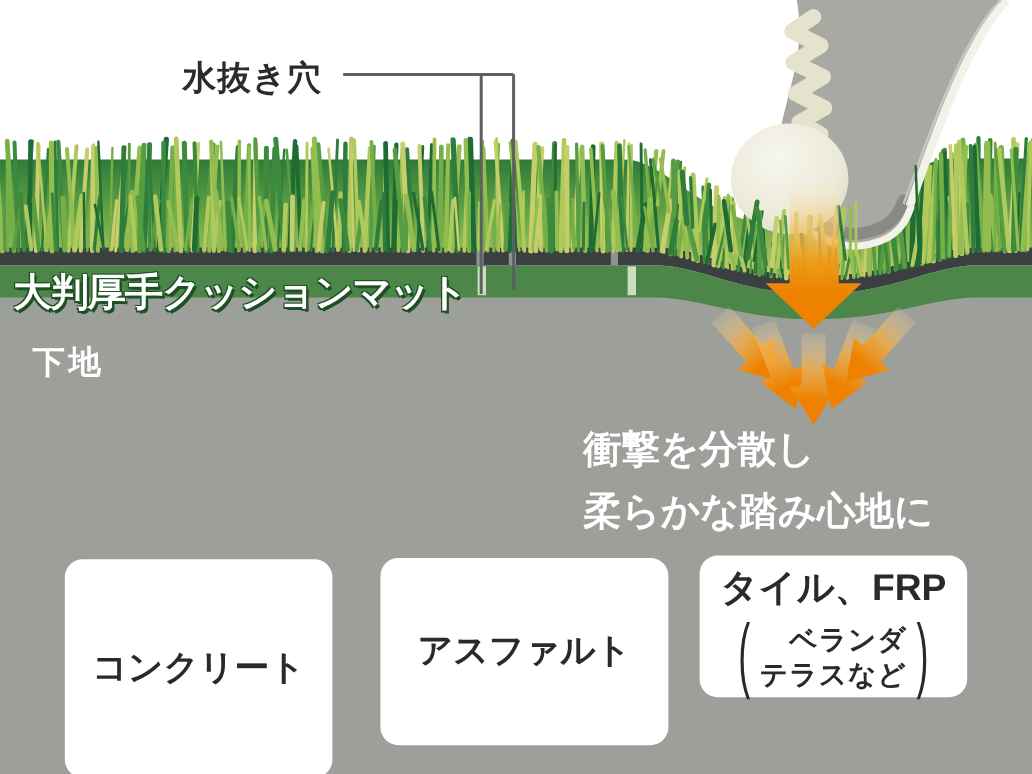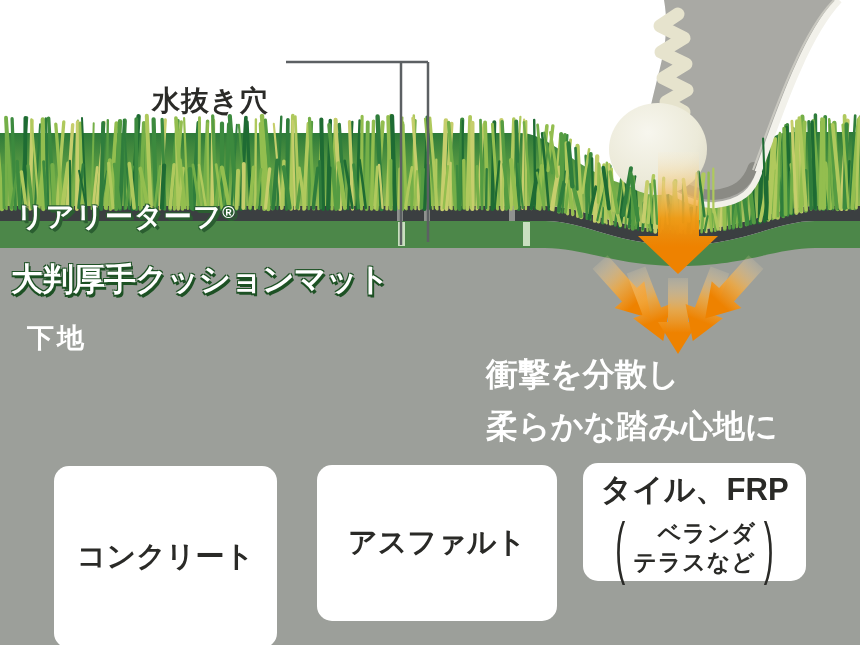--- a/index.html
+++ b/index.html
@@ -1,21 +1,21 @@
 <!DOCTYPE html>
 <html><head>
 <meta charset="utf-8">
 <style>
   html,body{margin:0;padding:0;background:#e8e8e8;}
   #stage{
     position:relative;width:860px;height:645px;background:#ffffff;overflow:hidden;
     font-family:"Liberation Sans","DejaVu Sans",sans-serif;
   }
   #illustration{position:absolute;left:0;top:0;width:860px;height:645px;}
-  .lbl{position:absolute;font-weight:700;white-space:nowrap;margin-top:36px;}
+  .lbl{position:absolute;font-weight:700;white-space:nowrap;}
   .lbl-drain{left:152px;top:46px;font-size:28px;color:#2b2b28;letter-spacing:1px;}
   .lbl-turf{
     left:16px;top:162px;font-size:28px;color:#ffffff;letter-spacing:1px;
     text-shadow:2px 2px 0 #2b5e31,-1px -1px 0 #2b5e31,1px -1px 0 #2b5e31,-1px 1px 0 #2b5e31,3px 3px 0 #2b5e31;
   }
   .lbl-turf sup{font-size:17px;vertical-align:8px;}
   .lbl-mat{
     left:11px;top:222px;font-size:32px;color:#ffffff;letter-spacing:-1px;
     text-shadow:2px 3px 0 #1d5124,-1px -1px 0 #1d5124,1px -1px 0 #1d5124,-1px 2px 0 #1d5124;
   }
@@ -478,23 +478,20 @@
         <path fill="url(#fanGrad)" transform="translate(600,262) rotate(-42)" d="M-10,0 L-10,44 L-20,44 L0,76 L20,44 L10,44 L10,0 Z"></path>
         <path fill="url(#fanGrad)" transform="translate(636,270) rotate(-21)" d="M-10,0 L-10,44 L-20,44 L0,76 L20,44 L10,44 L10,0 Z"></path>
         <path fill="url(#fanGrad)" transform="translate(678,278)" d="M-10,0 L-10,44 L-20,44 L0,76 L20,44 L10,44 L10,0 Z"></path>
         <path fill="url(#fanGrad)" transform="translate(720,270) rotate(21)" d="M-10,0 L-10,44 L-20,44 L0,76 L20,44 L10,44 L10,0 Z"></path>
         <path fill="url(#fanGrad)" transform="translate(756,262) rotate(42)" d="M-10,0 L-10,44 L-20,44 L0,76 L20,44 L10,44 L10,0 Z"></path>
       </g>
     </g>
   </svg>
 
   <div class="lbl lbl-drain">水抜き穴</div>
-  <div class="lbl lbl-turf">
-    <span>リアリーターフ</span><sup>®</sup>
-  </div>
   <div class="lbl lbl-mat">大判厚手クッションマット</div>
   <div class="lbl lbl-base">下地</div>
 
   <div class="impact">
     <div>衝撃を分散し</div>
     <div>柔らかな踏み心地に</div>
   </div>
 
   <div class="surface-box box-1" style="background: rgb(255, 255, 255); color: rgb(42, 42, 39);">
     <span>コンクリート</span>

